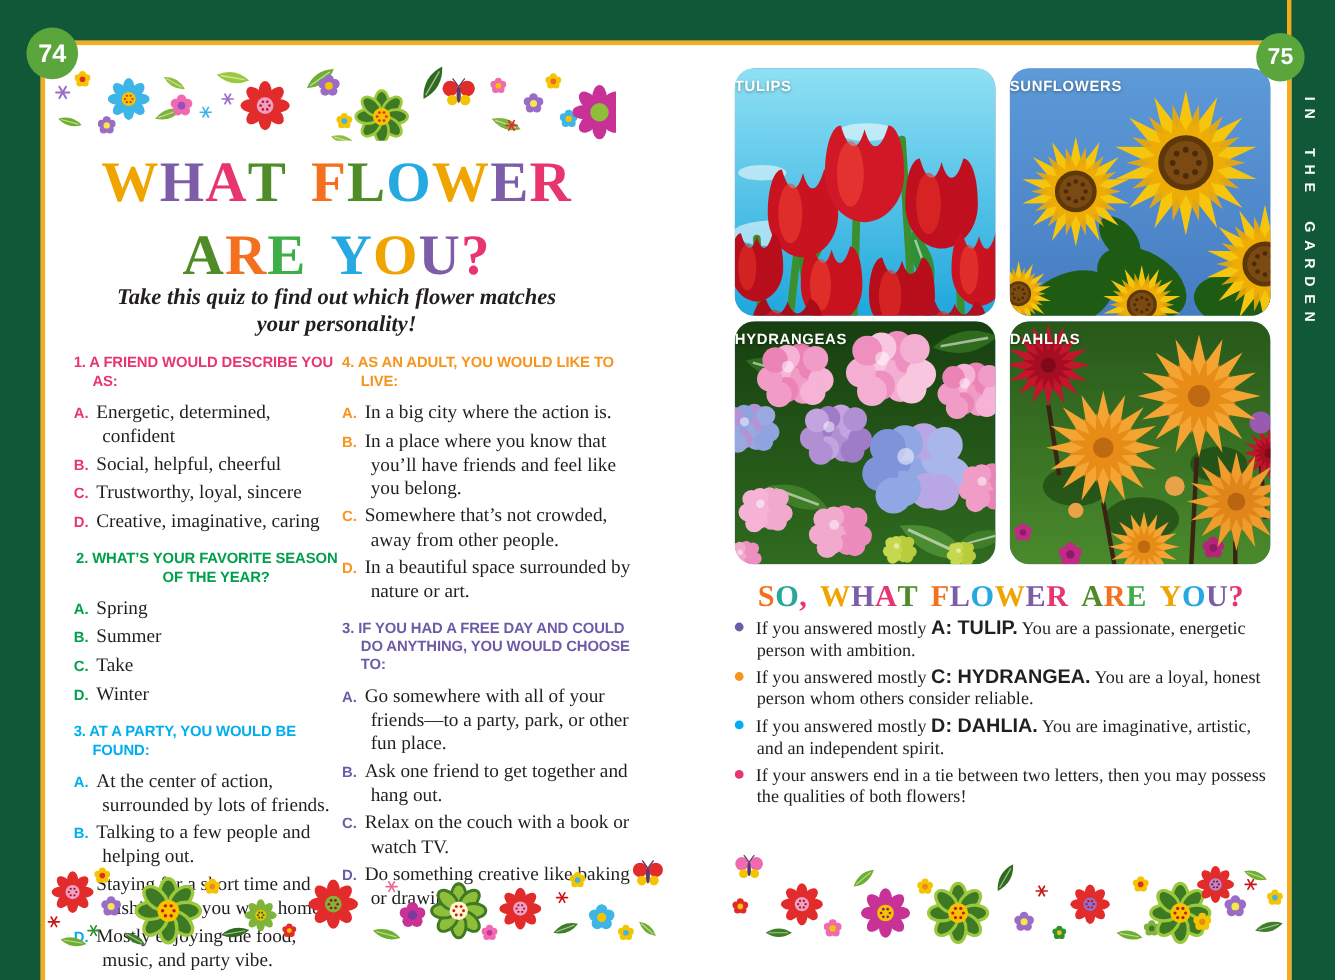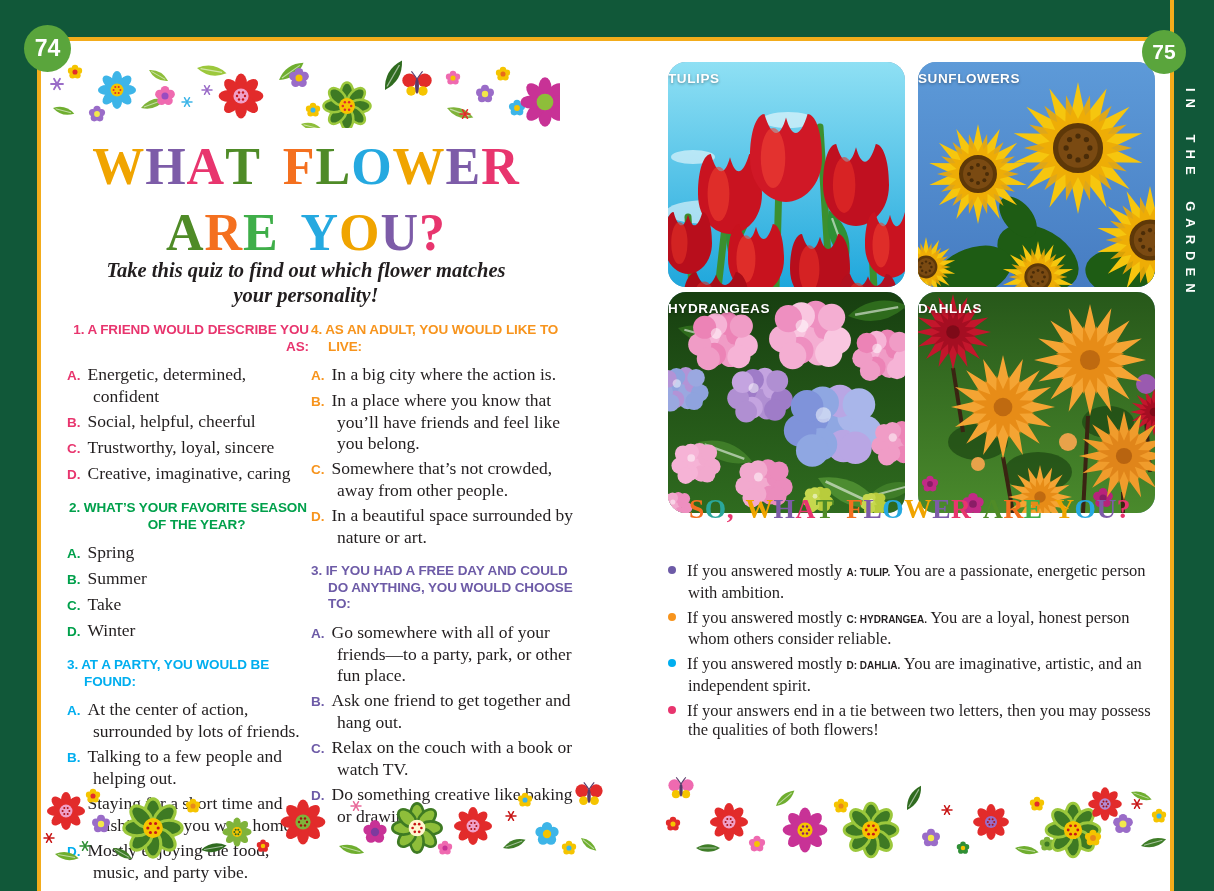--- a/index.html
+++ b/index.html
@@ -45,27 +45,27 @@
   .opt-letter{font-family:"Liberation Sans",sans-serif;font-weight:bold;font-size:13.5px;margin-right:7px;}
   
   .photo-grid{position:absolute;left:668px;top:62px;width:487px;display:grid;
       grid-template-columns:237px 237px;grid-template-rows:225px 221px;gap:5px 13px;}
   .photo-card{position:relative;margin:0;border-radius:18px;overflow:hidden;background:#7aa0c0;}
   .scene{position:absolute;left:0;top:0;width:100%;height:100%;}
   .photo-label{position:absolute;top:9px;left:0;right:0;text-align:left;color:#fff;
       font-family:"Liberation Sans",sans-serif;font-weight:bold;font-size:13.5px;
       letter-spacing:0.6px;text-shadow:0 1px 3px rgba(0,0,0,.4);}
   
-  .results-title{position:absolute;left:664px;top:492px;width:492px;margin:0;text-align:center;
+  .results-title{position:absolute;left:664px;top:525px;width:492px;margin:0;text-align:center;
       font-weight:bold;font-size:27.5px;line-height:34px;letter-spacing:0.5px;}
   .results-title span{display:inline-block;}
   .results{position:absolute;left:668px;top:561px;width:496px;}
   .result-item{font-size:16.5px;line-height:19.5px;margin-bottom:5.5px;padding-left:20px;text-indent:-20px;}
   .bullet{display:inline-block;width:8px;height:8px;border-radius:50%;margin-right:11px;vertical-align:2px;}
-  .rb{font-family:"Liberation Sans",sans-serif;font-weight:bold;font-size:10px;}
+  .rb{font-family:"Liberation Sans",sans-serif;font-weight:bold;font-size:18px;}
 </style>
 </head>
 <body>
 
 <div class="spread">
 
   <div class="frame frame-top"></div>
   <div class="frame frame-left"></div>
   <div class="frame frame-right"></div>
   <div class="gold gold-top"></div>
@@ -274,21 +274,21 @@
     </svg>
 
   <h1 class="quiz-title">
     <div><span style="color: rgb(240, 164, 0);">W</span><span style="color: rgb(125, 92, 168);">H</span><span style="color: rgb(232, 53, 110);">A</span><span style="color: rgb(79, 139, 39);">T</span><span style="width: 0.42em;">&nbsp;</span><span style="color: rgb(244, 112, 31);">F</span><span style="color: rgb(79, 139, 39);">L</span><span style="color: rgb(37, 169, 224);">O</span><span style="color: rgb(240, 164, 0);">W</span><span style="color: rgb(125, 92, 168);">E</span><span style="color: rgb(232, 53, 110);">R</span></div>
     <div><span style="color: rgb(79, 139, 39);">A</span><span style="color: rgb(244, 112, 31);">R</span><span style="color: rgb(63, 174, 73);">E</span><span style="width: 0.42em;">&nbsp;</span><span style="color: rgb(37, 169, 224);">Y</span><span style="color: rgb(240, 164, 0);">O</span><span style="color: rgb(125, 92, 168);">U</span><span style="color: rgb(232, 53, 110);">?</span></div>
   </h1>
   <p class="quiz-subtitle"><span>Take this quiz to find out which flower matches your personality!</span></p>
 
   <div class="col col-1" id="col1">
       <section class="question">
-        <h3 class="q-header" style="color: rgb(232, 53, 110); text-align: right;">1. A FRIEND WOULD DESCRIBE YOU AS:</h3>
+        <h3 class="q-header" style="color: rgb(232, 53, 110);">1. A FRIEND WOULD DESCRIBE YOU AS:</h3>
         <div class="option"><span class="opt-letter" style="color: rgb(232, 53, 110);">A.</span><span>Energetic, determined, confident</span></div>
         <div class="option"><span class="opt-letter" style="color: rgb(232, 53, 110);">B.</span><span>Social, helpful, cheerful</span></div>
         <div class="option"><span class="opt-letter" style="color: rgb(232, 53, 110);">C.</span><span>Trustworthy, loyal, sincere</span></div>
         <div class="option"><span class="opt-letter" style="color: rgb(232, 53, 110);">D.</span><span>Creative, imaginative, caring</span></div>
       </section>
       <section class="question">
         <h3 class="q-header" style="color: rgb(0, 160, 75); text-align: center;">2. WHAT’S YOUR FAVORITE SEASON OF THE YEAR?</h3>
         <div class="option"><span class="opt-letter" style="color: rgb(0, 160, 75);">A.</span><span>Spring</span></div>
         <div class="option"><span class="opt-letter" style="color: rgb(0, 160, 75);">B.</span><span>Summer</span></div>
         <div class="option"><span class="opt-letter" style="color: rgb(0, 160, 75);">C.</span><span>Take</span></div>

